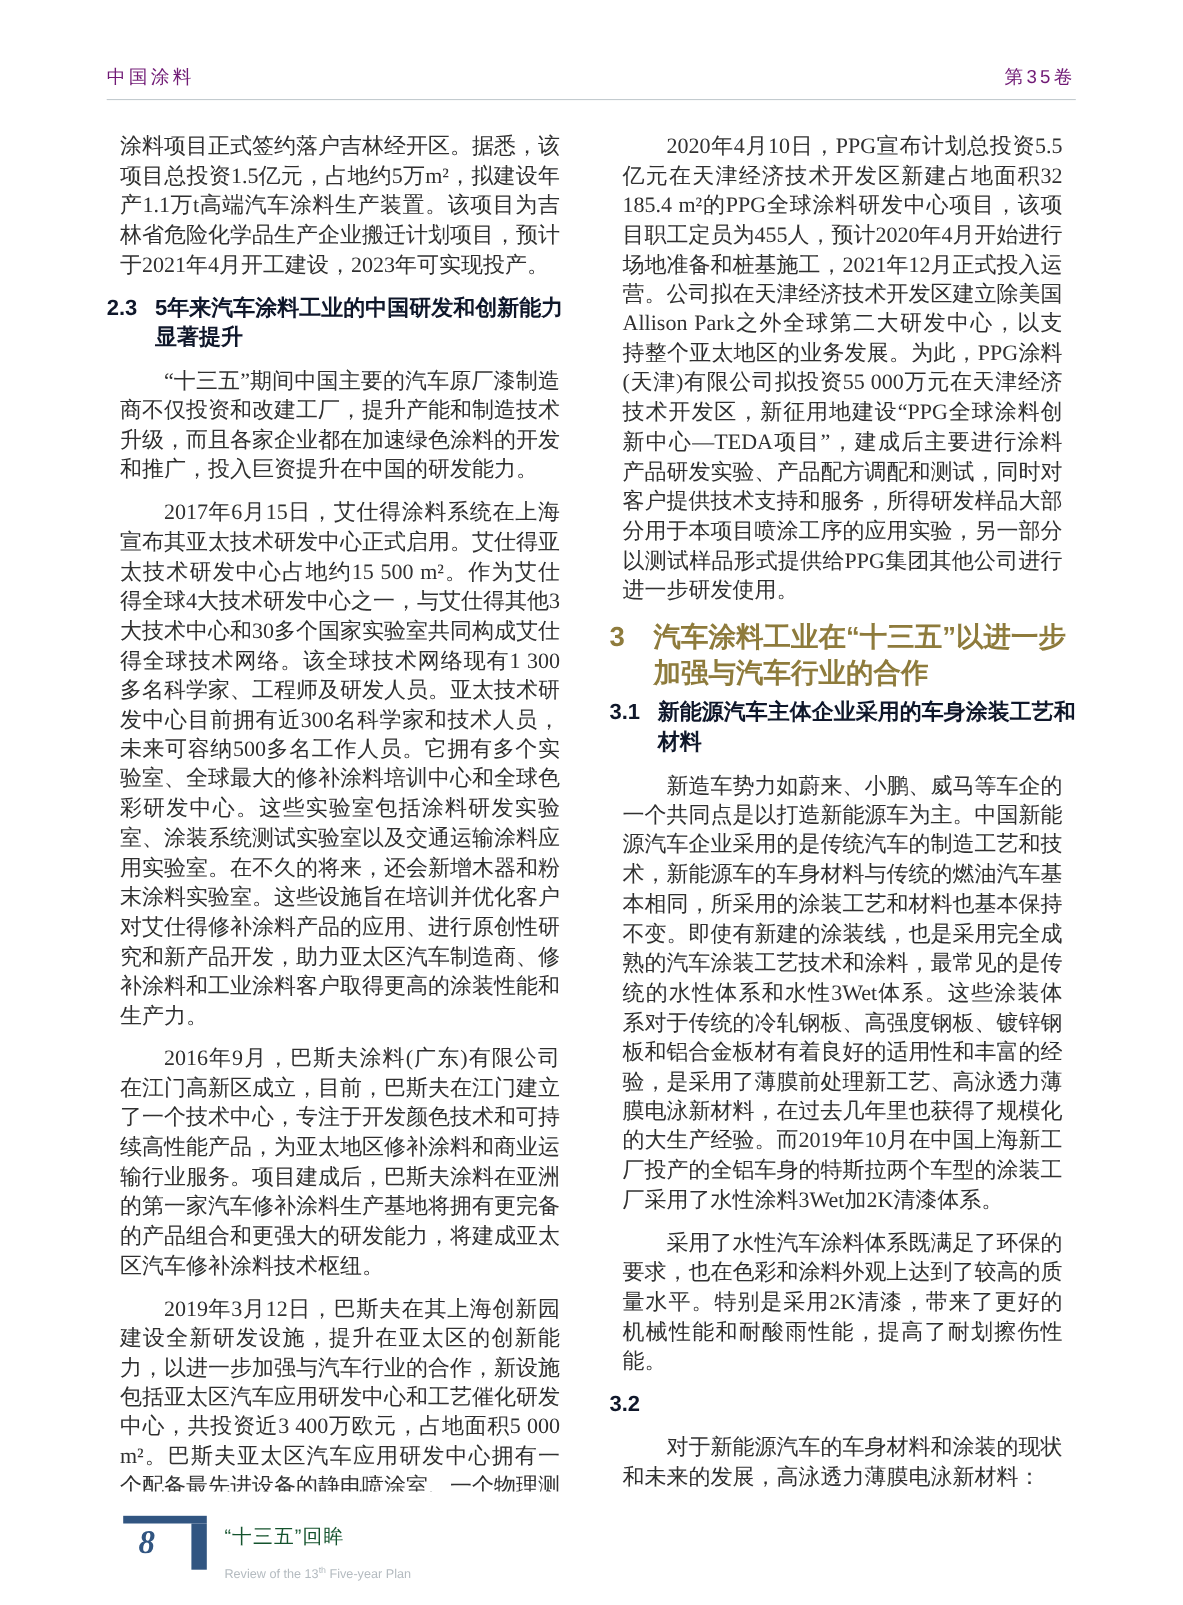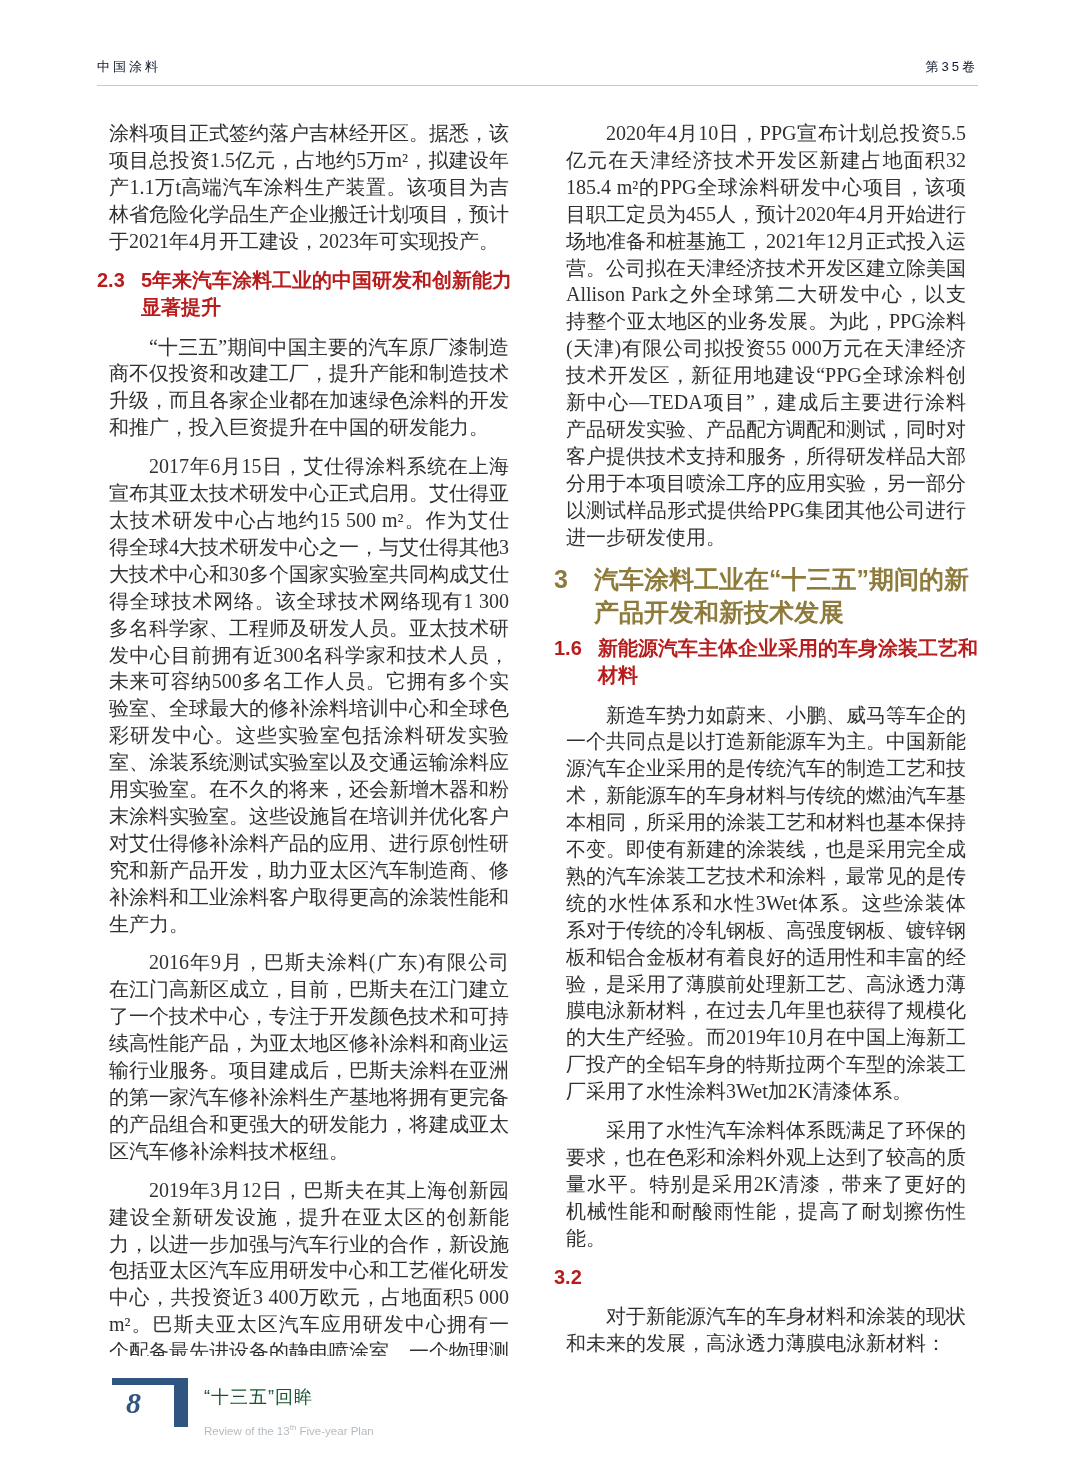--- a/index.html
+++ b/index.html
@@ -7,39 +7,39 @@
     position:relative;
     width:1075px; height:1459px;
     background:#ffffff;
     font-family:"Liberation Serif", serif;
     overflow:hidden;
   }
   
   .header {
     position:absolute; top:58px; left:97px; width:881px;
     display:flex; justify-content:space-between; align-items:flex-start;
-    color:#0f172a; font-size:13px; letter-spacing:3px;
+    color:#701a75; font-size:17px; letter-spacing:3px;
     padding-bottom:9px; border-bottom:1px solid #c3cbcf;
     font-family:"Liberation Sans", sans-serif;
   }
   
   .columns {
     position:absolute; top:108px; left:97px; width:881px; height:1248px;
     display:flex; gap:33px; overflow:hidden;
   }
   .col { width:424px; }
   .col p {
     margin:12px; font-size:20px; line-height:26.9px; color:#303030;
     text-align:justify;
   }
   .col p.indent { text-indent:2em; }
   
   .h-sub {
     display:flex; margin:3px 0 3px 0;
-    color:#b91c1c; font-weight:bold;
+    color:#0f172a; font-weight:bold;
     font-family:"Liberation Sans", sans-serif;
     font-size:20px; line-height:27.5px; text-align:left;
   }
   .h-sub .hnum { flex:0 0 44px; }
   .h-sub .htext { flex:1; }
   
   .h-main {
     display:flex; margin:12px 0 6px 0;
     color:#8e7b3c; font-weight:bold;
     font-family:"Liberation Sans", sans-serif;
@@ -85,24 +85,24 @@
       <p class="indent">“十三五”期间中国主要的汽车原厂漆制造商不仅投资和改建工厂，提升产能和制造技术升级，而且各家企业都在加速绿色涂料的开发和推广，投入巨资提升在中国的研发能力。</p>
       <p class="indent">2017年6月15日，艾仕得涂料系统在上海宣布其亚太技术研发中心正式启用。艾仕得亚太技术研发中心占地约15 500 m²。作为艾仕得全球4大技术研发中心之一，与艾仕得其他3大技术中心和30多个国家实验室共同构成艾仕得全球技术网络。该全球技术网络现有1 300多名科学家、工程师及研发人员。亚太技术研发中心目前拥有近300名科学家和技术人员，未来可容纳500多名工作人员。它拥有多个实验室、全球最大的修补涂料培训中心和全球色彩研发中心。这些实验室包括涂料研发实验室、涂装系统测试实验室以及交通运输涂料应用实验室。在不久的将来，还会新增木器和粉末涂料实验室。这些设施旨在培训并优化客户对艾仕得修补涂料产品的应用、进行原创性研究和新产品开发，助力亚太区汽车制造商、修补涂料和工业涂料客户取得更高的涂装性能和生产力。</p>
       <p class="indent">2016年9月，巴斯夫涂料(广东)有限公司在江门高新区成立，目前，巴斯夫在江门建立了一个技术中心，专注于开发颜色技术和可持续高性能产品，为亚太地区修补涂料和商业运输行业服务。项目建成后，巴斯夫涂料在亚洲的第一家汽车修补涂料生产基地将拥有更完备的产品组合和更强大的研发能力，将建成亚太区汽车修补涂料技术枢纽。</p>
       <p class="indent">2019年3月12日，巴斯夫在其上海创新园建设全新研发设施，提升在亚太区的创新能力，以进一步加强与汽车行业的合作，新设施包括亚太区汽车应用研发中心和工艺催化研发中心，共投资近3 400万欧元，占地面积5 000 m²。巴斯夫亚太区汽车应用研发中心拥有一个配备最先进设备的静电喷涂室、一个物理测试实验室和3D机器人，旨在推动以客户为导向的研发。3D机器人可以模拟世界各地不同条件下的涂装生产线，从而优化喷涂工艺和产品。它不仅可以实现横向或纵向涂装，还可以在车门和保险杠等三维部件上喷涂。3D机器人使巴斯夫不仅能够为汽车行业客户开发新的产品，而且还能为汽车原厂漆以及汽车涂料行业潜在的新趋势设计解决方案。新的应用研发中</p>
     </div>
 
     <div class="col">
       <p class="indent">2020年4月10日，PPG宣布计划总投资5.5亿元在天津经济技术开发区新建占地面积32 185.4 m²的PPG全球涂料研发中心项目，该项目职工定员为455人，预计2020年4月开始进行场地准备和桩基施工，2021年12月正式投入运营。公司拟在天津经济技术开发区建立除美国Allison Park之外全球第二大研发中心，以支持整个亚太地区的业务发展。为此，PPG涂料(天津)有限公司拟投资55 000万元在天津经济技术开发区，新征用地建设“PPG全球涂料创新中心—TEDA项目”，建成后主要进行涂料产品研发实验、产品配方调配和测试，同时对客户提供技术支持和服务，所得研发样品大部分用于本项目喷涂工序的应用实验，另一部分以测试样品形式提供给PPG集团其他公司进行进一步研发使用。</p>
       <div class="h-main">
         <span class="hnum">3</span>
-        <span class="htext">汽车涂料工业在“十三五”期间的新产品开发和新技术发展</span>
+        <span class="htext">汽车涂料工业在“十三五”以进一步加强与汽车行业的合作</span>
       </div>
       <div class="h-sub">
-        <span class="hnum">1.6</span>
+        <span class="hnum">3.1</span>
         <span class="htext">新能源汽车主体企业采用的车身涂装工艺和材料</span>
       </div>
       <p class="indent">新造车势力如蔚来、小鹏、威马等车企的一个共同点是以打造新能源车为主。中国新能源汽车企业采用的是传统汽车的制造工艺和技术，新能源车的车身材料与传统的燃油汽车基本相同，所采用的涂装工艺和材料也基本保持不变。即使有新建的涂装线，也是采用完全成熟的汽车涂装工艺技术和涂料，最常见的是传统的水性体系和水性3Wet体系。这些涂装体系对于传统的冷轧钢板、高强度钢板、镀锌钢板和铝合金板材有着良好的适用性和丰富的经验，是采用了薄膜前处理新工艺、高泳透力薄膜电泳新材料，在过去几年里也获得了规模化的大生产经验。而2019年10月在中国上海新工厂投产的全铝车身的特斯拉两个车型的涂装工厂采用了水性涂料3Wet加2K清漆体系。</p>
       <p class="indent">采用了水性汽车涂料体系既满足了环保的要求，也在色彩和涂料外观上达到了较高的质量水平。特别是采用2K清漆，带来了更好的机械性能和耐酸雨性能，提高了耐划擦伤性能。</p>
       <div class="h-sub">
         <span class="hnum">3.2</span>
       </div>
       <p class="indent">对于新能源汽车的车身材料和涂装的现状和未来的发展，高泳透力薄膜电泳新材料：</p>
       <p class="indent">(1)中国新能源汽车主流车型的车身仍然是采用汽车钢板。为满足汽车轻量化的发展，汽车板在向高强度、高成形性和涂镀耐腐涂层方向发展。铝合金等有色金属材料、工程塑料和碳纤维等非金属材料的使用正在逐步提升，用于新开发的运动型新能源车和个性化新能源车。</p>
 

